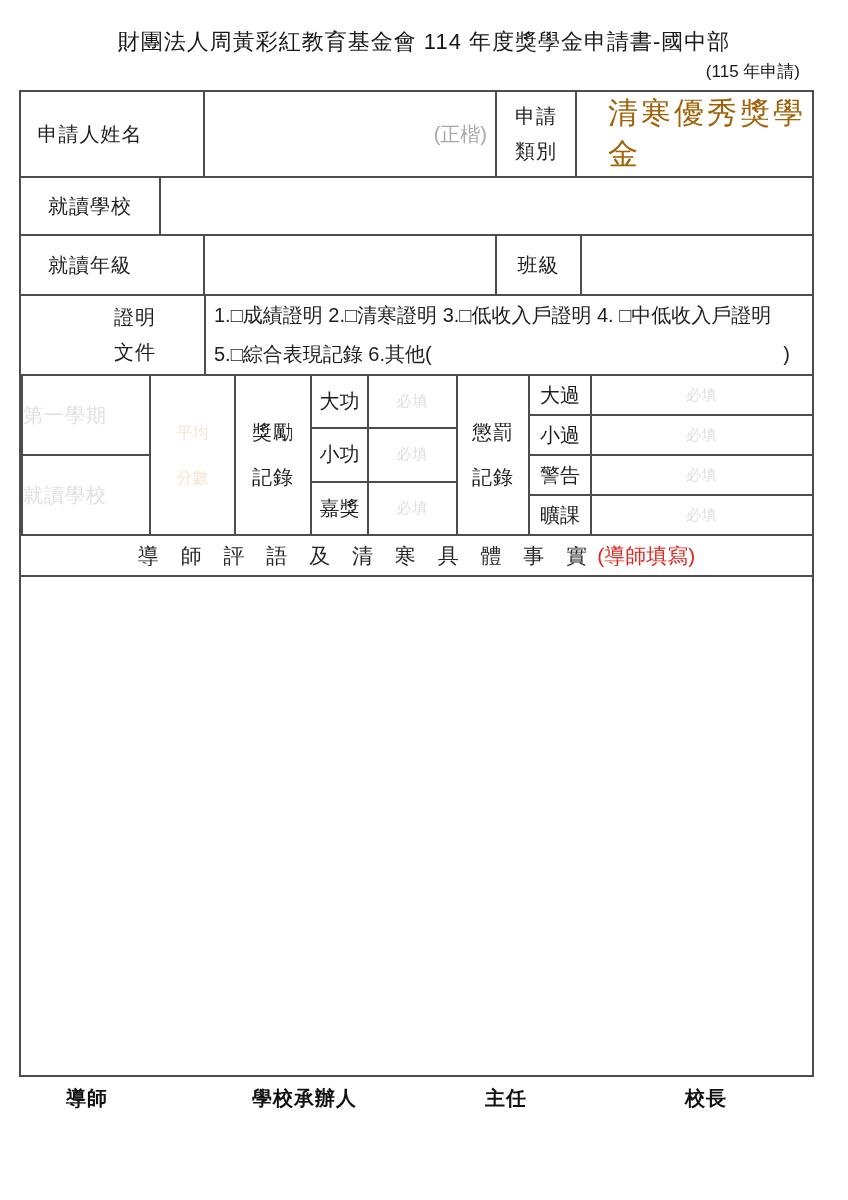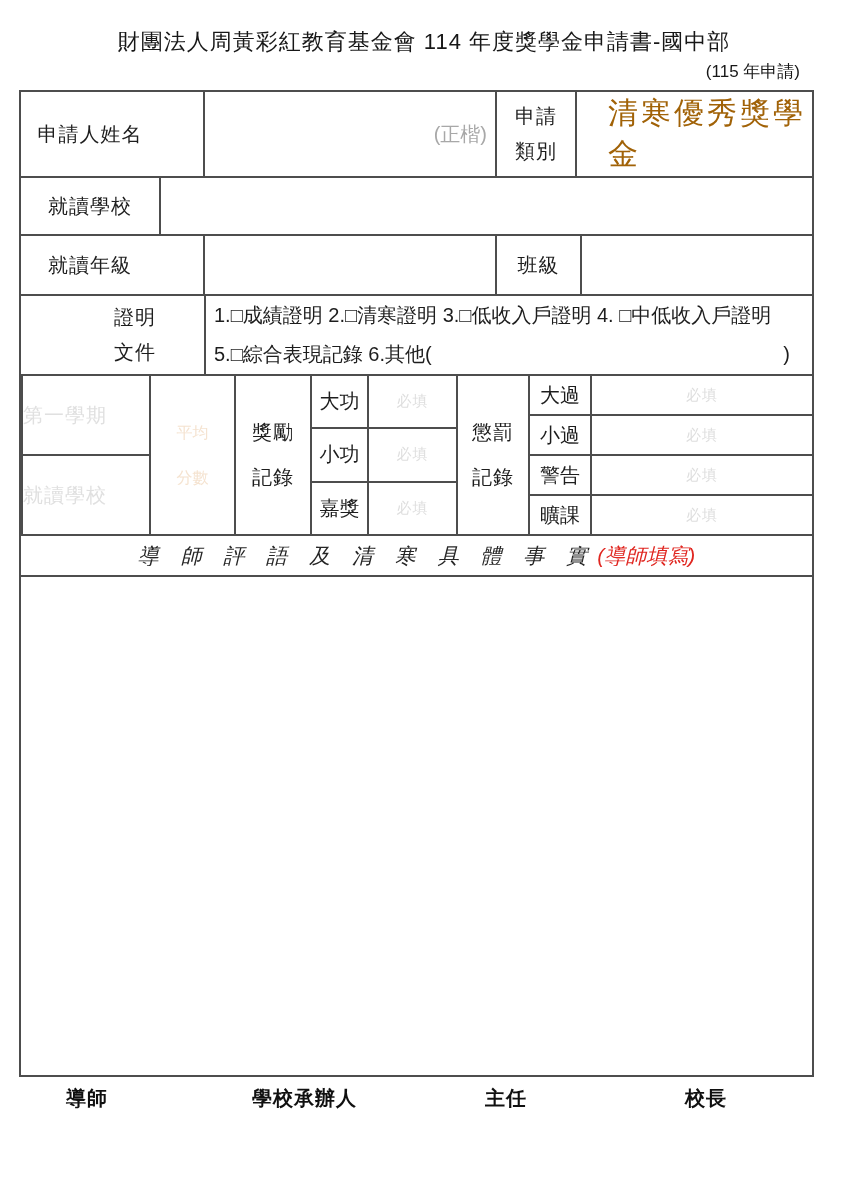--- a/index.html
+++ b/index.html
@@ -86,21 +86,21 @@
   .cp{margin-left:auto;padding-right:14px;}
   .col{display:flex;flex-direction:column;}
   .sem{flex:1;display:flex;align-items:center;justify-content:flex-start;}
   .sem.bt{border-top:2px solid var(--bd);}
   .ghost{color:var(--ghost);font-size:20px;letter-spacing:1px;}
   .avg{color:var(--peach);}
   .subrow{display:flex;flex:1;}
   .subrow + .subrow{border-top:2px solid var(--bd);}
   .slbl{font-size:20px;color:var(--ink);}
   .ghost-req{color:var(--req);font-size:15px;letter-spacing:1px;}
-  .theader{font-size:21px;font-style:italic;}
+  .theader{font-size:21px;}
   .th-main{letter-spacing:8px;color:#262626;}
   .th-note{color:var(--red);margin-left:2px;}
   .sigrow{position:relative;height:30px;margin-top:8px;}
   .sig{
     position:absolute;
     top:0;
     font-weight:bold;
     font-size:20px;
     color:#101010;
     letter-spacing:1px;

